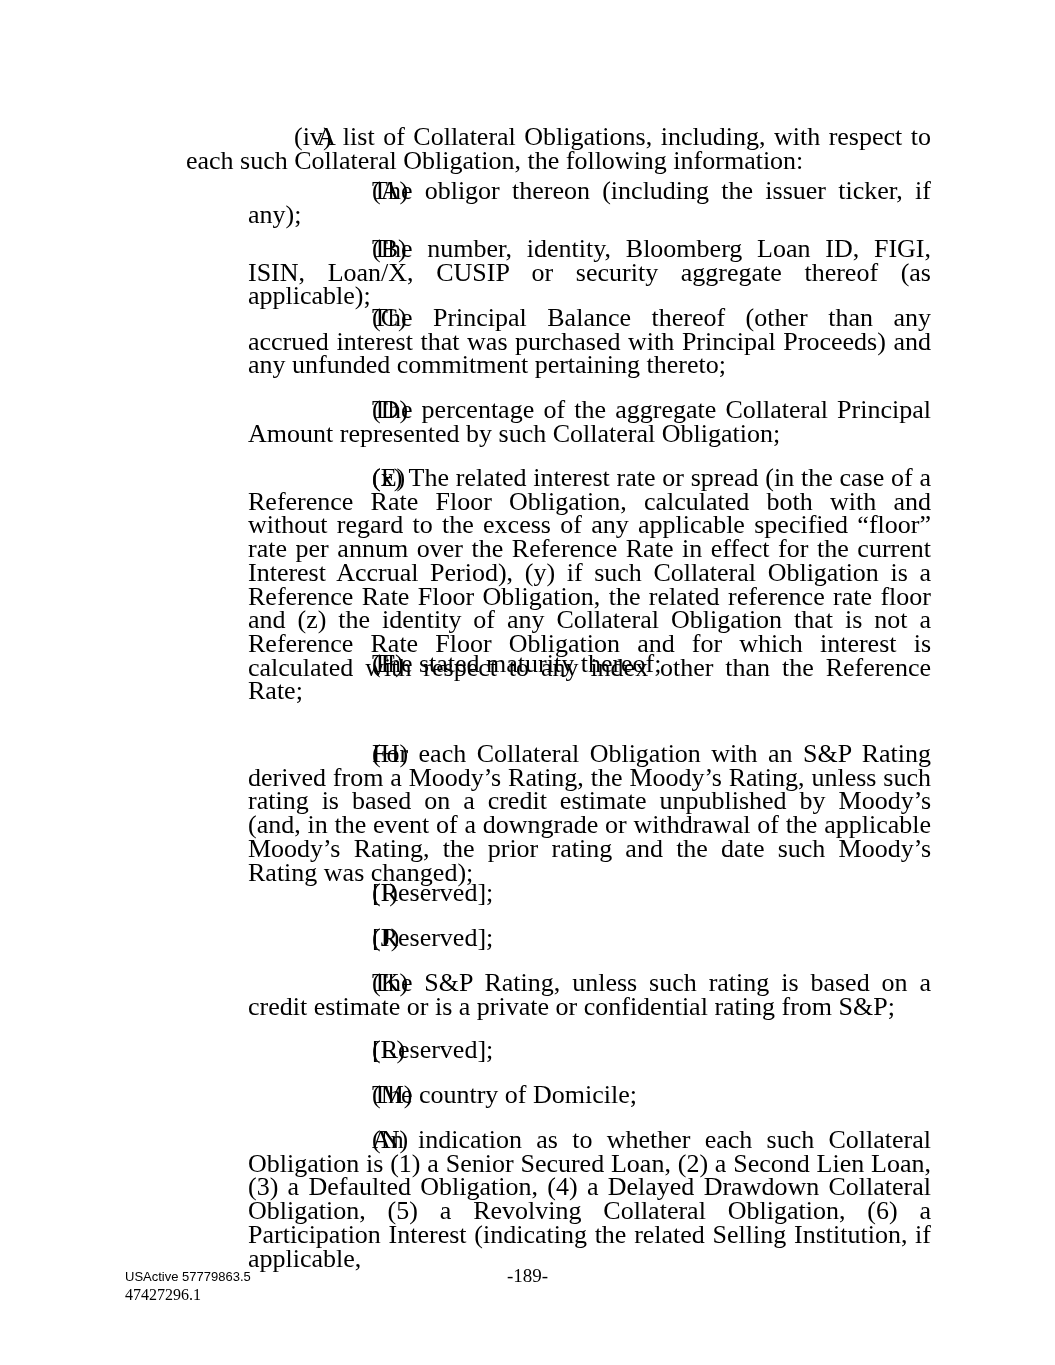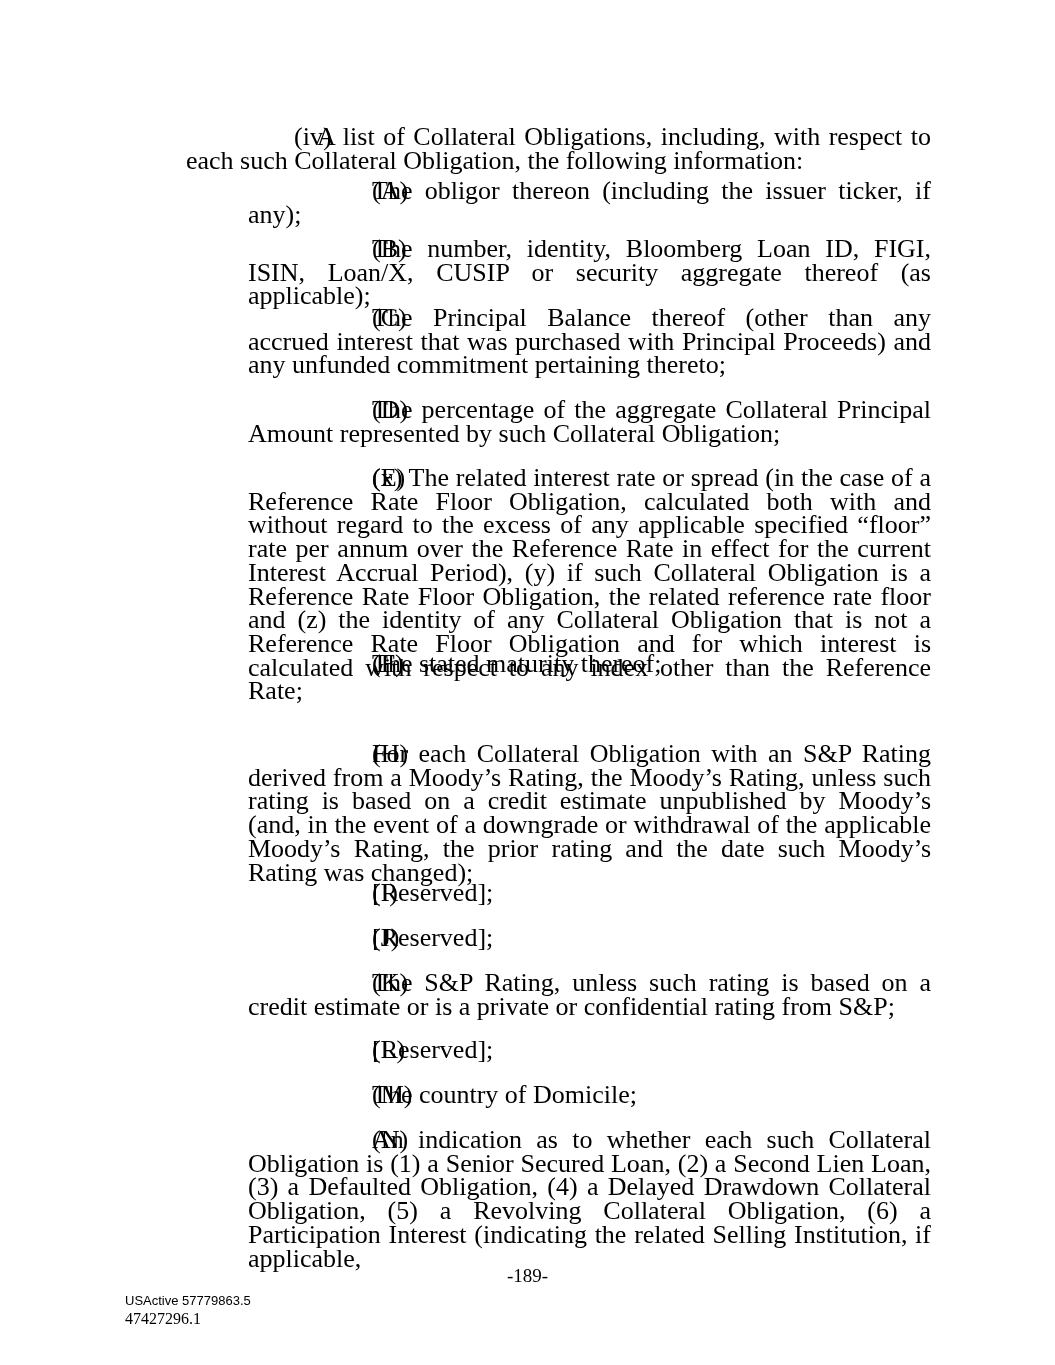--- a/index.html
+++ b/index.html
@@ -16,21 +16,21 @@
     text-align: justify;
     text-align-last: left;
   }
   .para .lbl { display: inline-block; width: 62px; }
   .p-iv { left: 186px; width: 745px; top: 125px; text-indent: 54px; }
   .p-iv .lbl { width: 77px; }
   .sub { left: 248px; width: 683px; text-indent: 62px; }
   .footer-left {
     position: absolute; left: 125px; top: 1269px;
     font-family: "Liberation Sans", "DejaVu Sans", sans-serif;
-    font-size: 13px; line-height: 16px; margin-top: 24px;
+    font-size: 13px; line-height: 16px;
   }
   .footer-left .docid2 {
     font-family: "Liberation Serif", "DejaVu Serif", serif;
     font-size: 16px; display: block; margin-top: 2px;
   }
   .page-num {
     position: absolute; left: 470px; width: 115px; top: 1265px;
     text-align: center; font-size: 19px;
   }
 </style>

